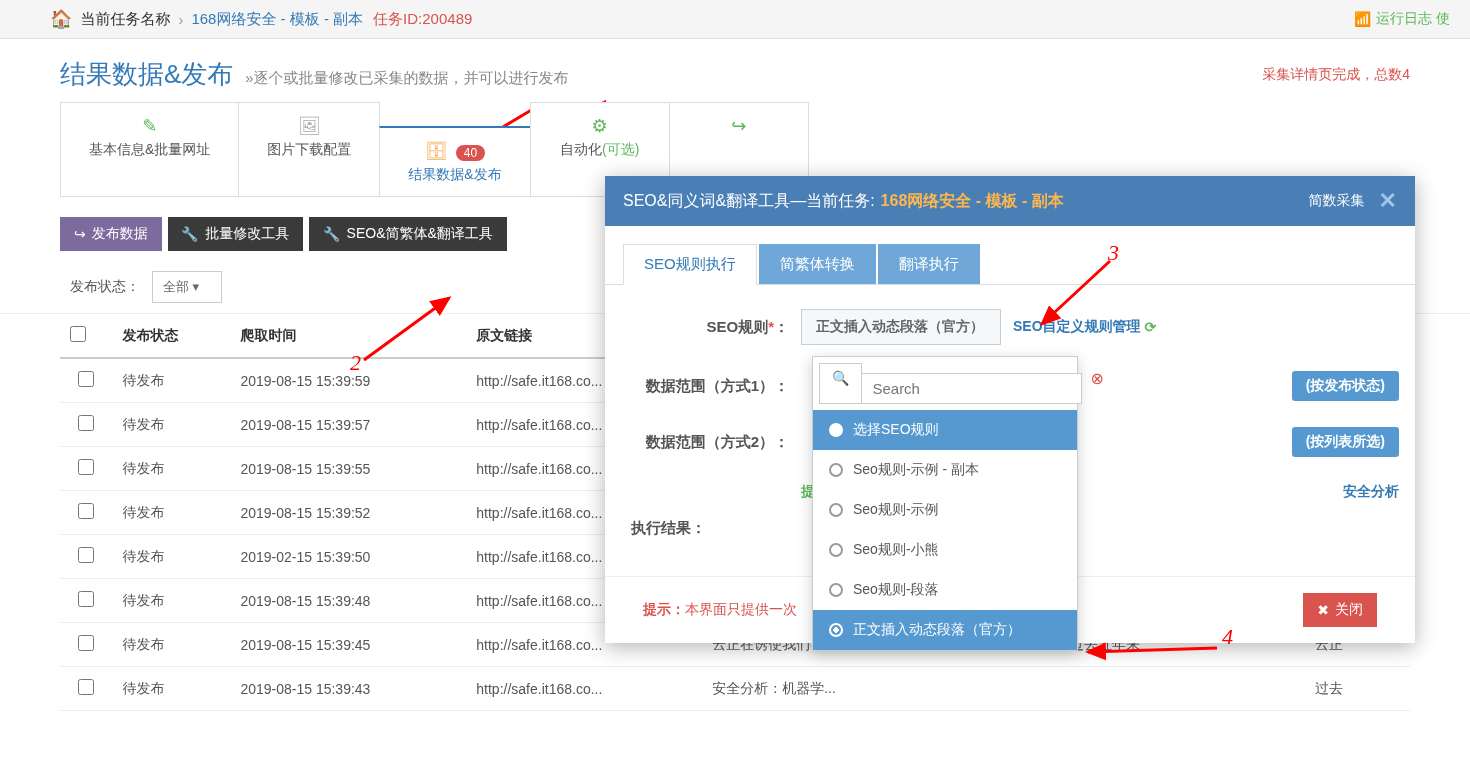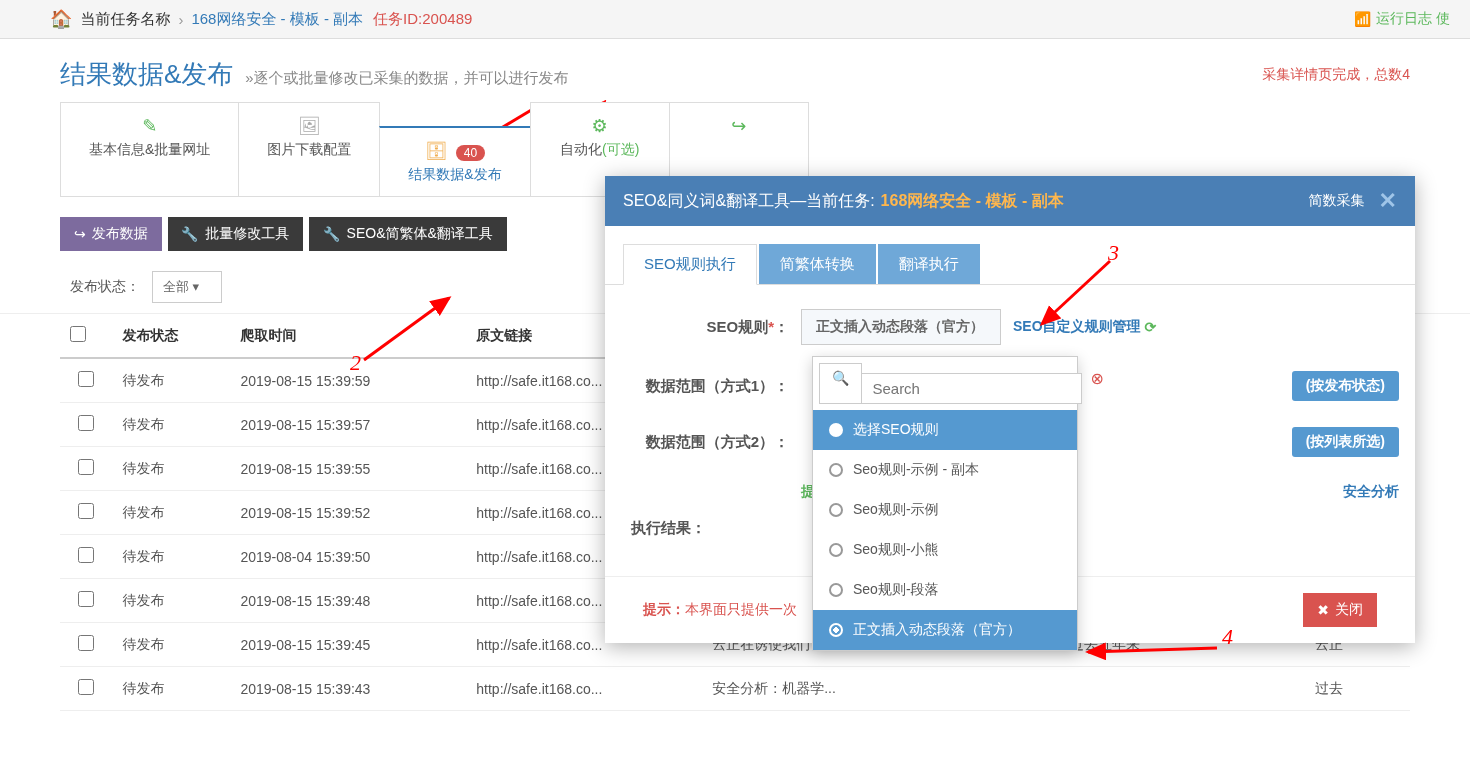--- a/index.html
+++ b/index.html
@@ -235,21 +235,21 @@
   <td class="col-status">待发布</td>
   <td class="col-time">2019-08-15 15:39:52</td>
   <td class="col-url">http://safe.it168.co...</td>
   <td class="col-title">面</td>
   <td class="col-mid"></td>
   <td class="col-desc">有关</td>
         </tr>
         <tr>
           <td class="col-chk"><input type="checkbox" class="chk" style=""></td>
   <td class="col-status">待发布</td>
-  <td class="col-time">2019-08-04 15:39:50</td>
+  <td class="col-time">2019-02-15 15:39:50</td>
   <td class="col-url">http://safe.it168.co...</td>
   <td class="col-title">关</td>
   <td class="col-mid"></td>
   <td class="col-desc">任何</td>
         </tr>
         <tr>
           <td class="col-chk"><input type="checkbox" class="chk" style=""></td>
   <td class="col-status">待发布</td>
   <td class="col-time">2019-08-15 15:39:48</td>
   <td class="col-url">http://safe.it168.co...</td>

